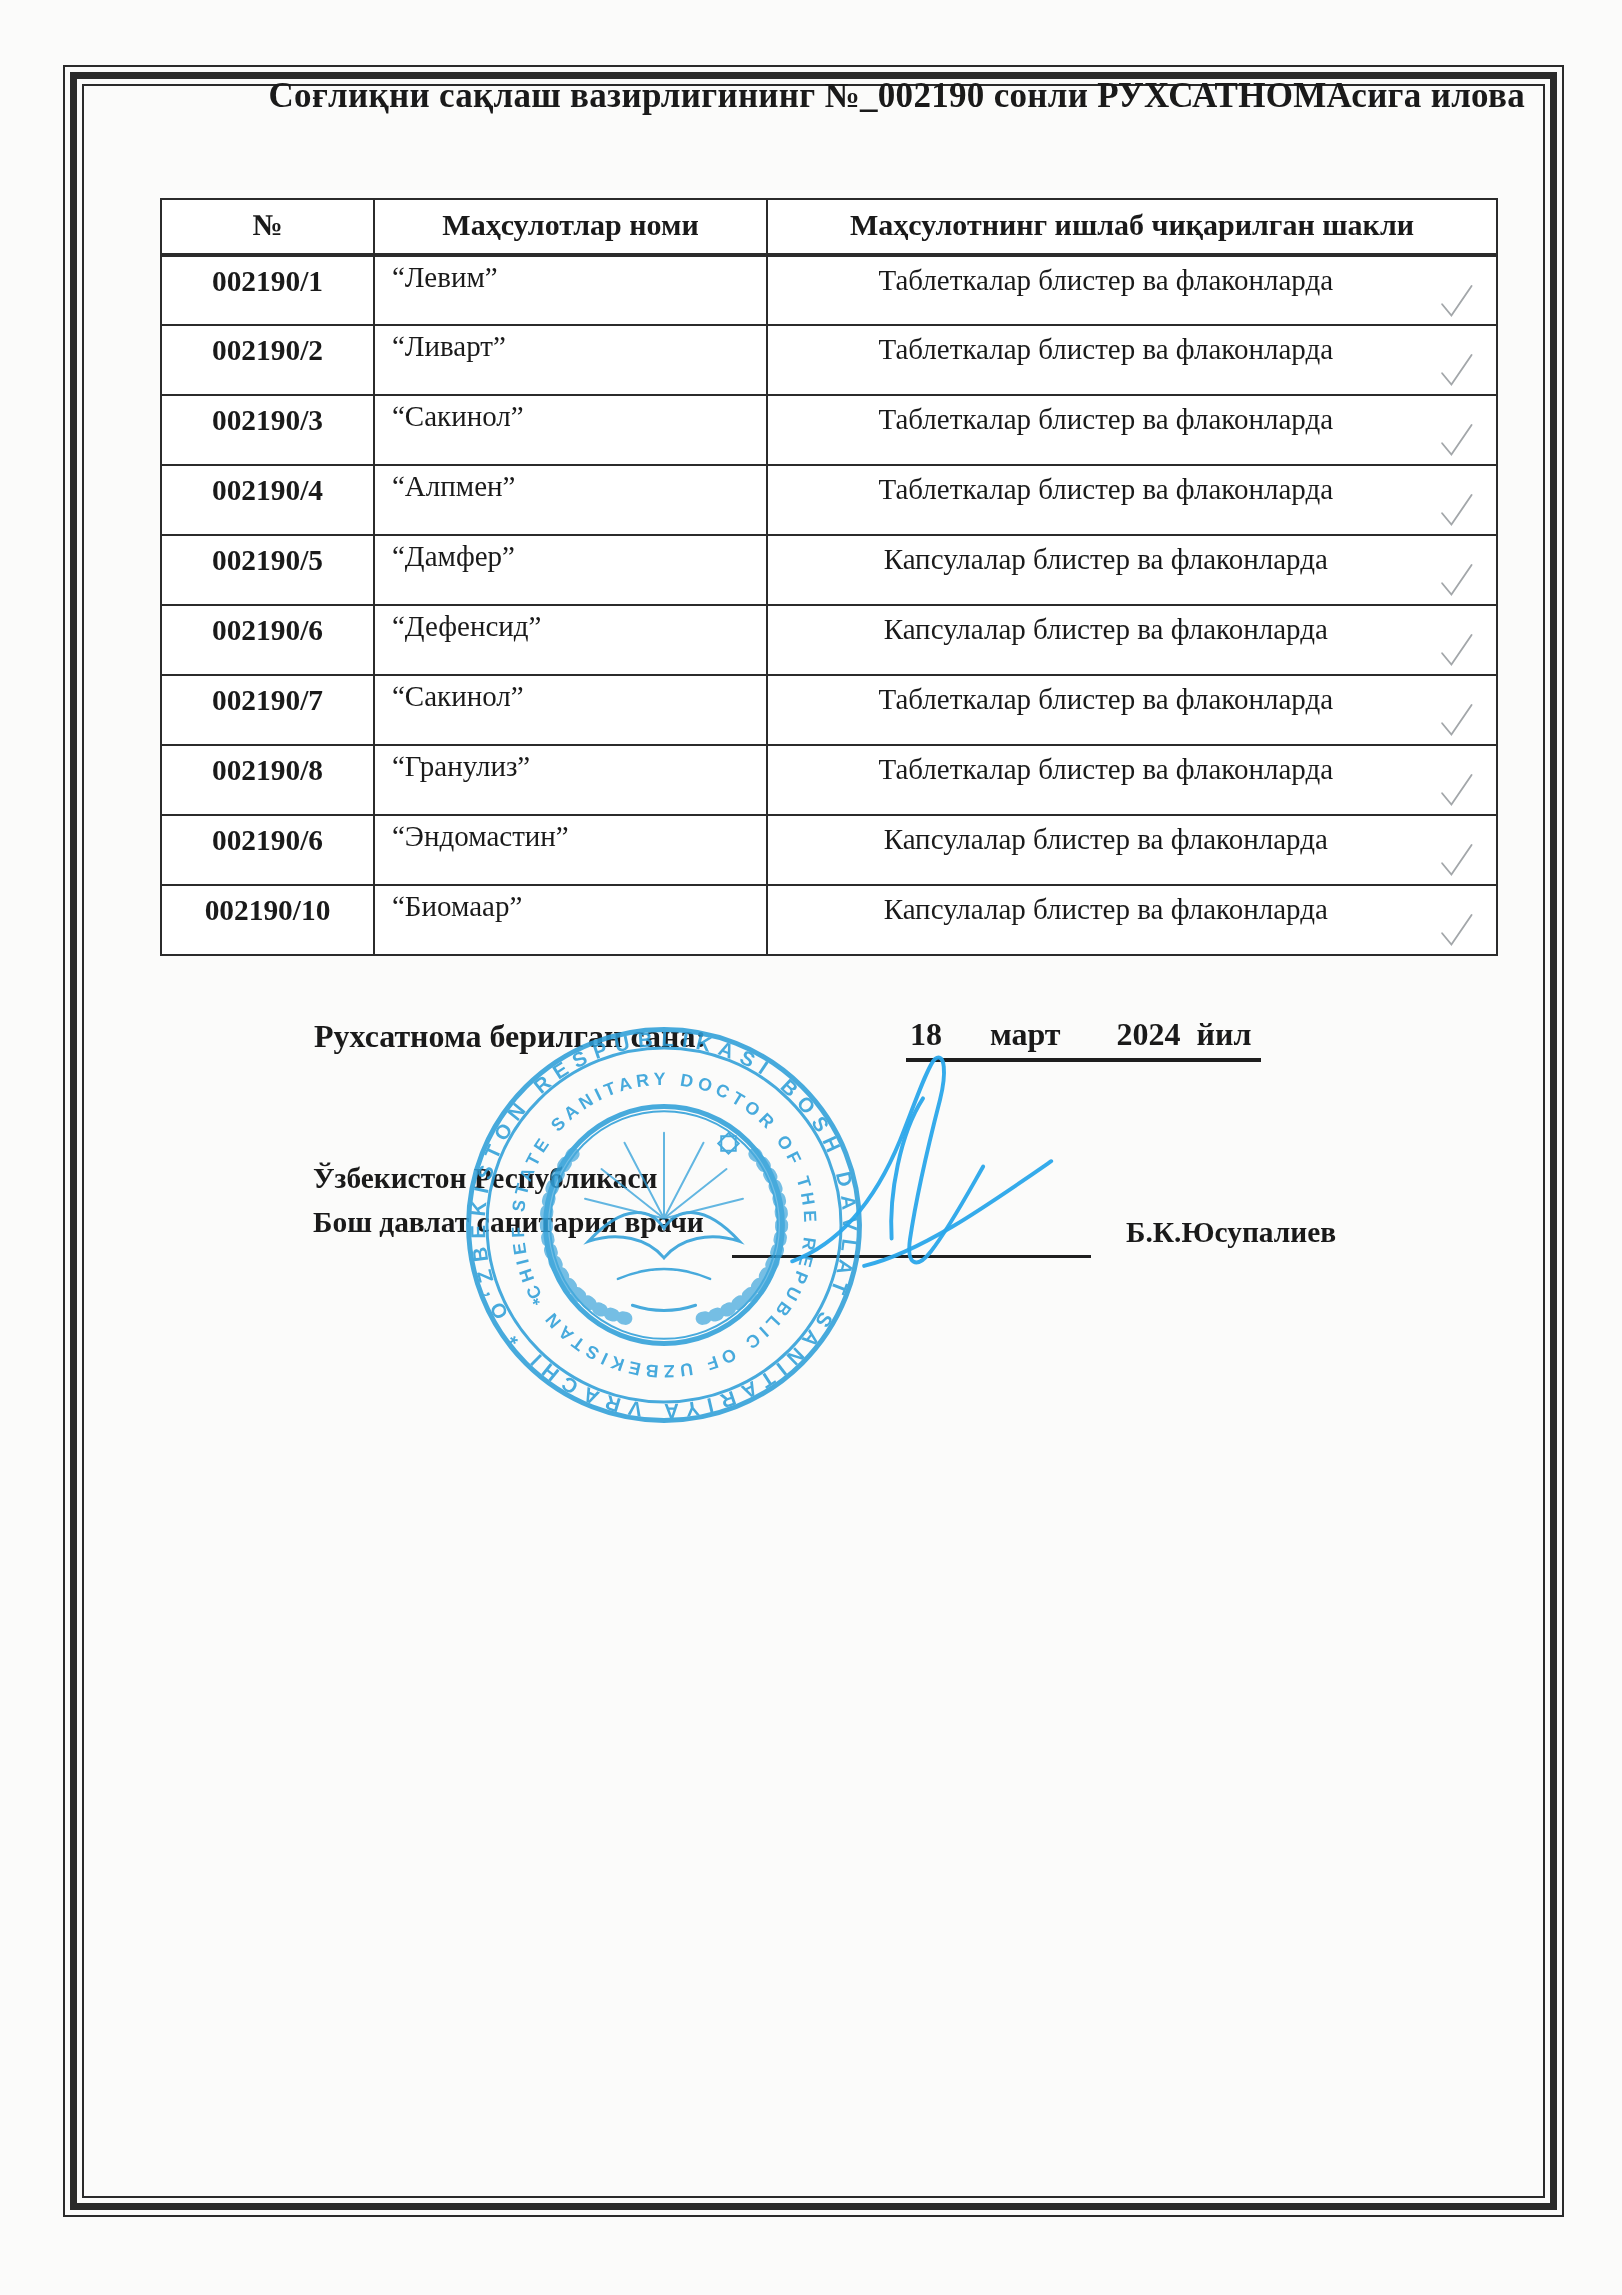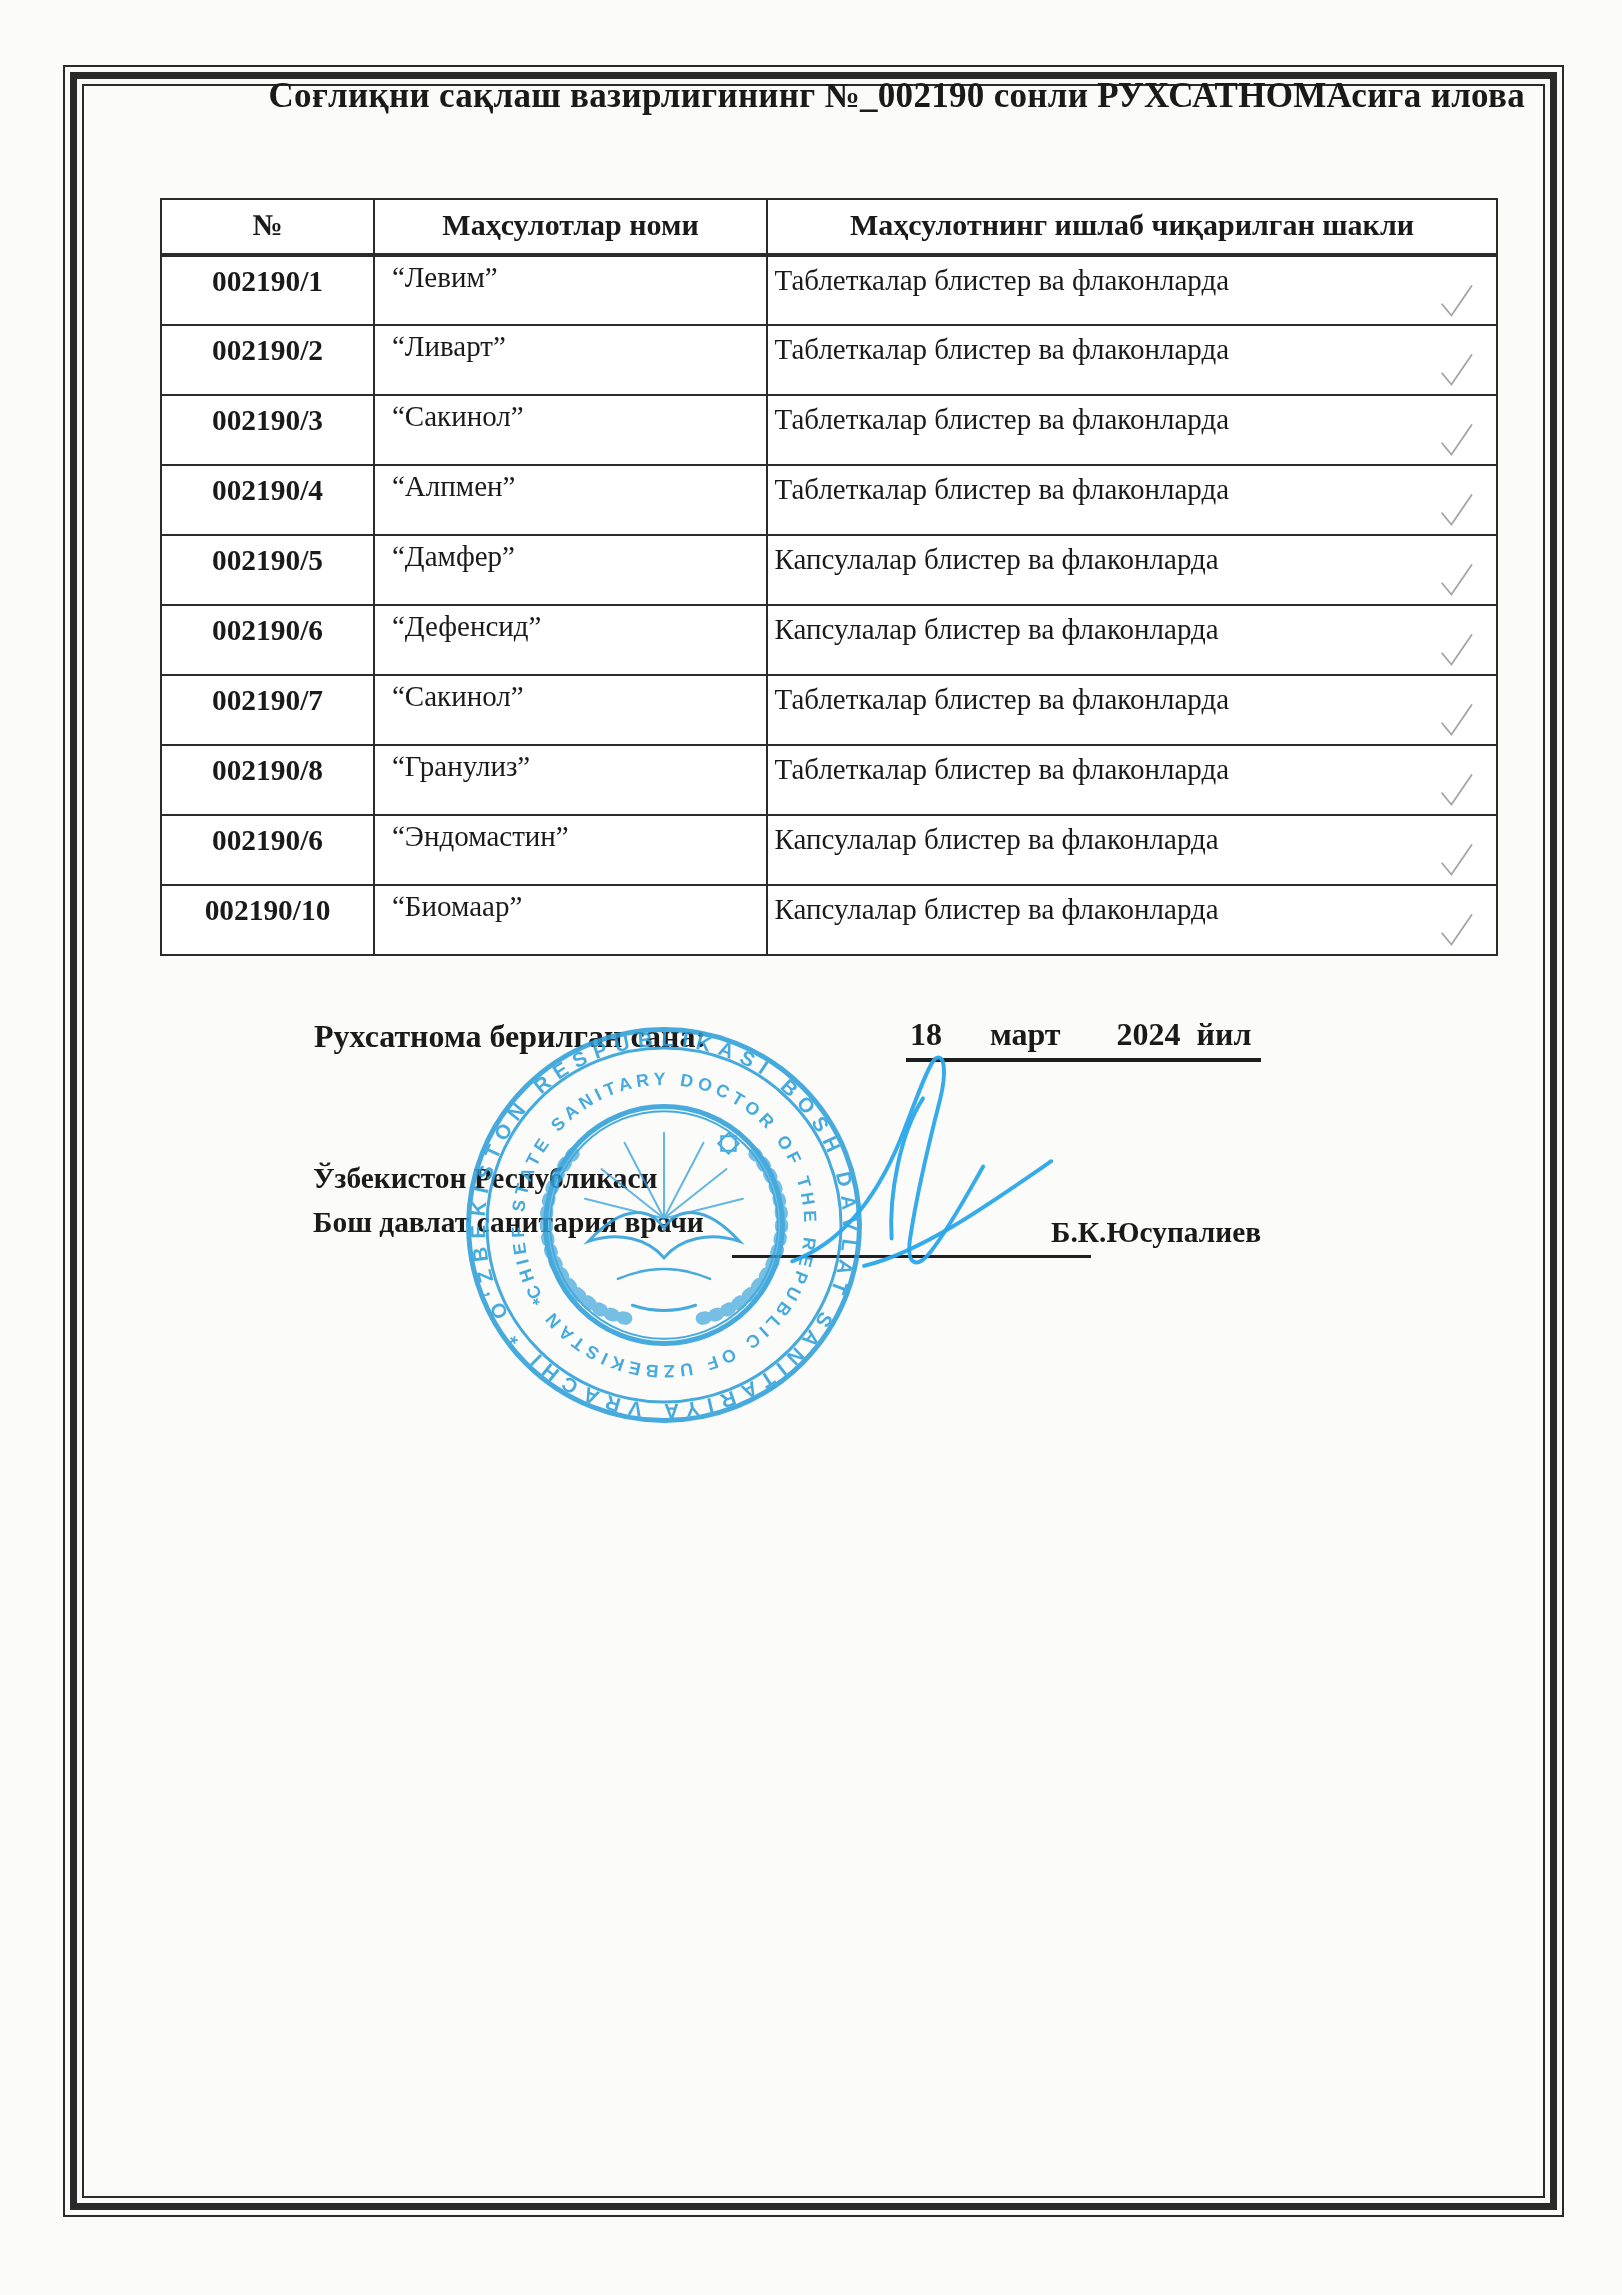--- a/index.html
+++ b/index.html
@@ -37,21 +37,21 @@
   table.products th {
     border-bottom-width:4.6px; height:48px;
     font-size:30px; font-weight:bold; text-align:center; vertical-align:middle;
     padding:1.3px 2.6px 3.9px 2.6px;
   }
   table.products td { border-top-width:2.6px; border-bottom-width:2.6px; vertical-align:top; }
   table.products tr.prow { height:70px; }
   td.c-num  { font-weight:bold; font-size:29.4px; text-align:center; padding-top:7.9px; }
   td.c-name { font-size:29px; padding:3.9px 0 0 17px; }
   td.c-form { position:relative; padding:6.5px 59px 0 6.5px; }
-  td.c-form .form-text { display:block; text-align:left; font-size:29px; }
+  td.c-form .form-text { display:block; text-align:center; font-size:29px; }
   svg.check {
     position:absolute; right:18.3px; top:26px; width:41px; height:37px;
     transform:rotate(-6deg);
   }
   svg.check path { fill:none; stroke:#a3a7aa; stroke-width:3.2; stroke-linecap:round; }
 
   
   .date-label {
     position:absolute; left:314px; top:1018px;
     font-size:32px; font-weight:bold;
@@ -60,21 +60,21 @@
     position:absolute; left:906px; top:1016px;
     font-size:32px; font-weight:bold; white-space:pre;
     border-bottom:4.6px solid #1e1e1e; padding:0 9.2px 5.2px 3.9px;
   }
 
   
   .org-line1 { position:absolute; left:313px; top:1162px; font-size:29.4px; font-weight:bold; }
   .org-line2 { position:absolute; left:313px; top:1206px; font-size:29.4px; font-weight:bold; }
   .sig-line  { position:absolute; left:732px; top:1218px; width:359px; height:37px;
                border-bottom:3.9px solid #1f1f1f; }
-  .signer    { position:absolute; left:1051px; top:1216px; font-size:29.4px; font-weight:bold; }
+  .signer    { position:absolute; left:1126px; top:1216px; font-size:29.4px; font-weight:bold; }
 
   
   .stamp { position:absolute; left:460px; top:1021px; width:408px; height:408px;
            opacity:.88; z-index:3; }
   .stamp * { vector-effect:non-scaling-stroke; }
   .stamp .ring   { fill:none; stroke:#2f9fd9; }
   .stamp .emb    { fill:none; stroke:#2f9fd9; stroke-linecap:round; }
   .stamp text    { fill:#2f9fd9; font-family:"Liberation Sans","DejaVu Sans",sans-serif;
                    font-weight:bold; }
   .stamp .t-outer { font-size:31px; letter-spacing:12px; }

